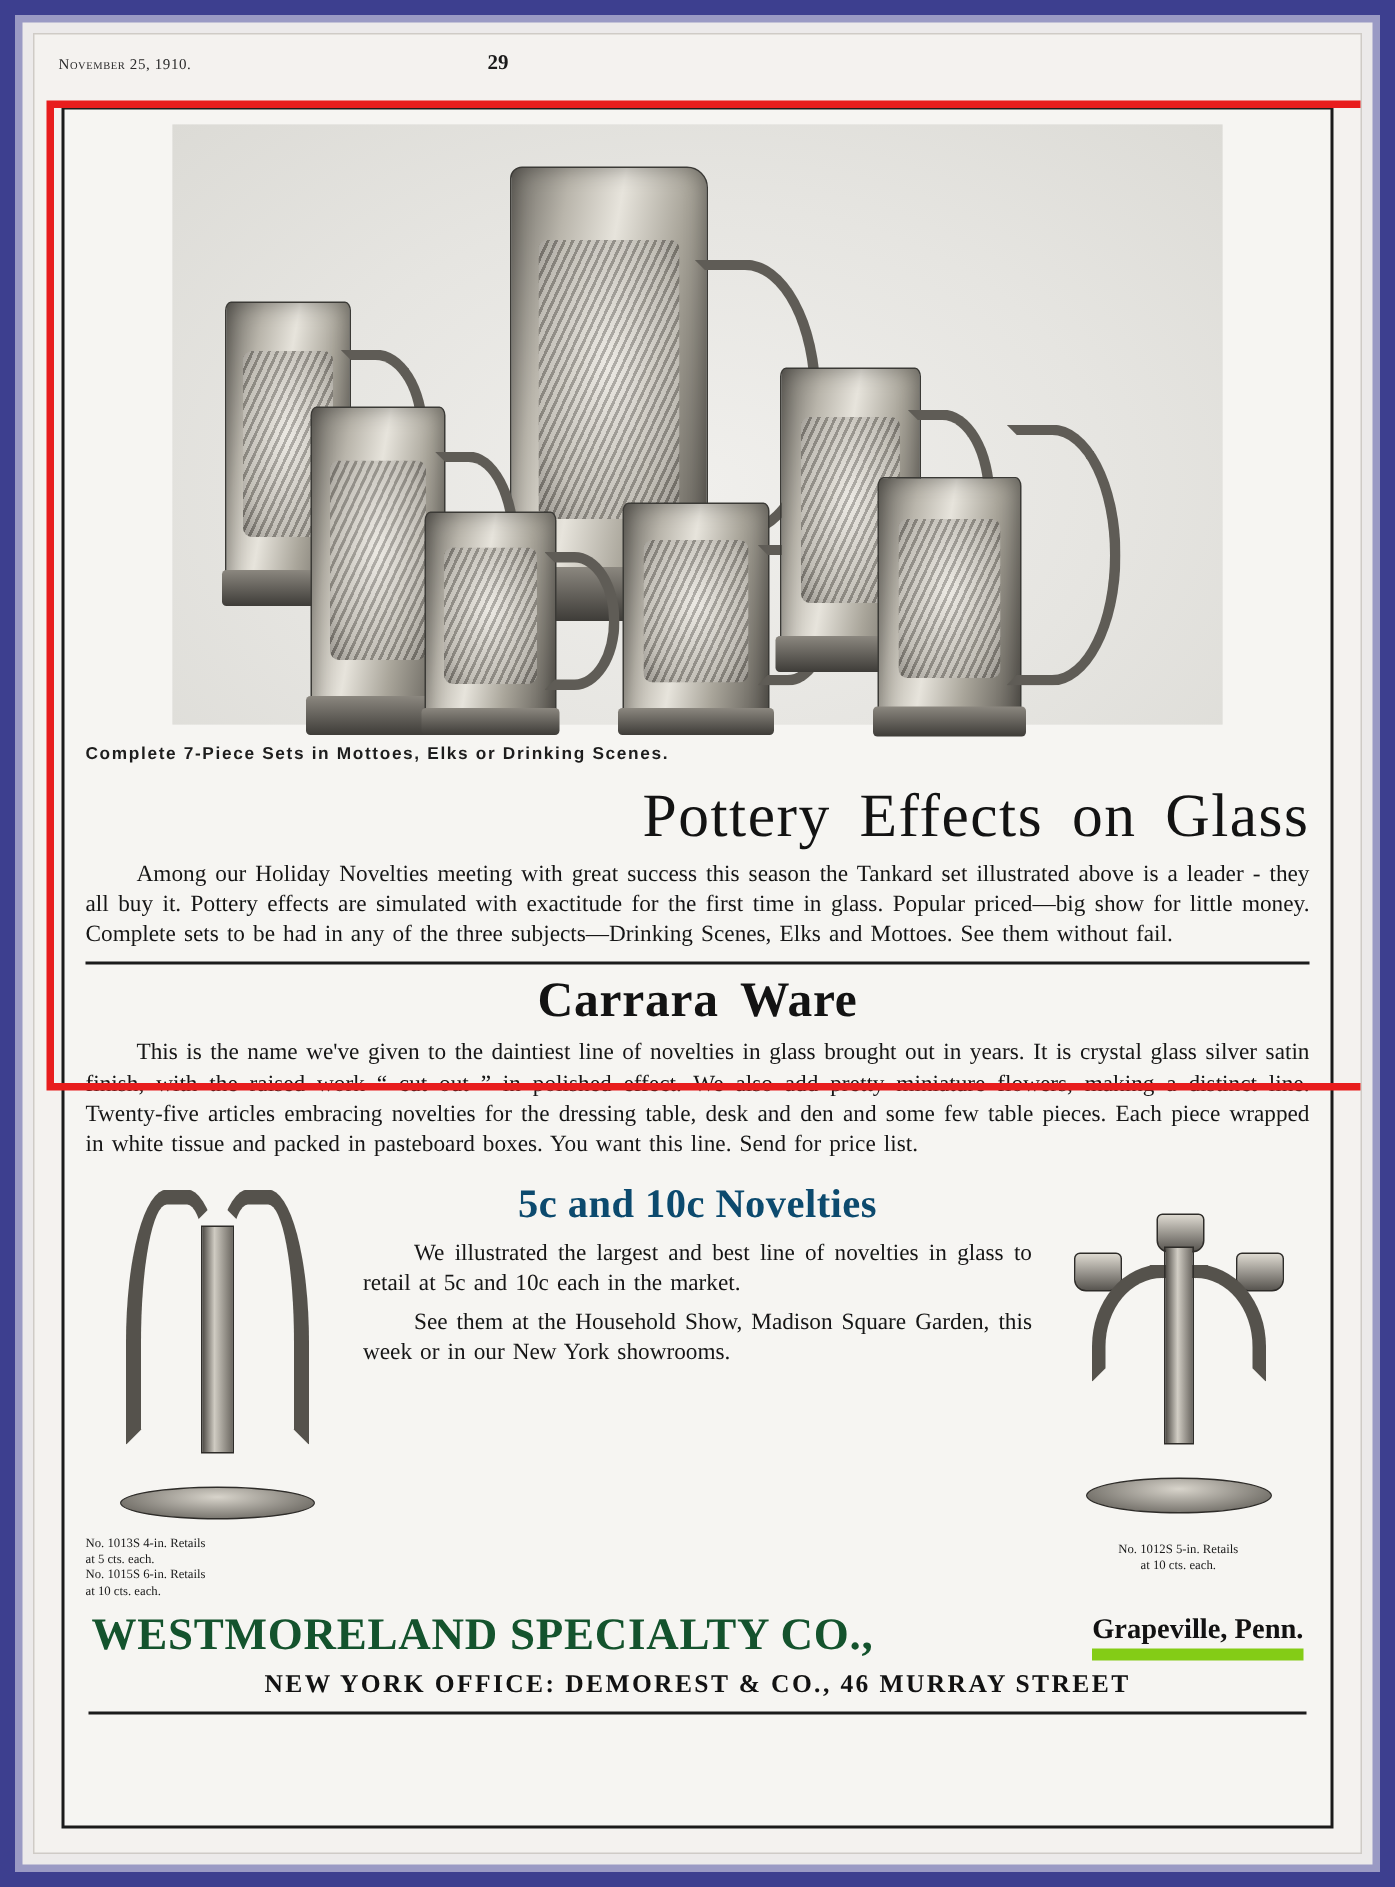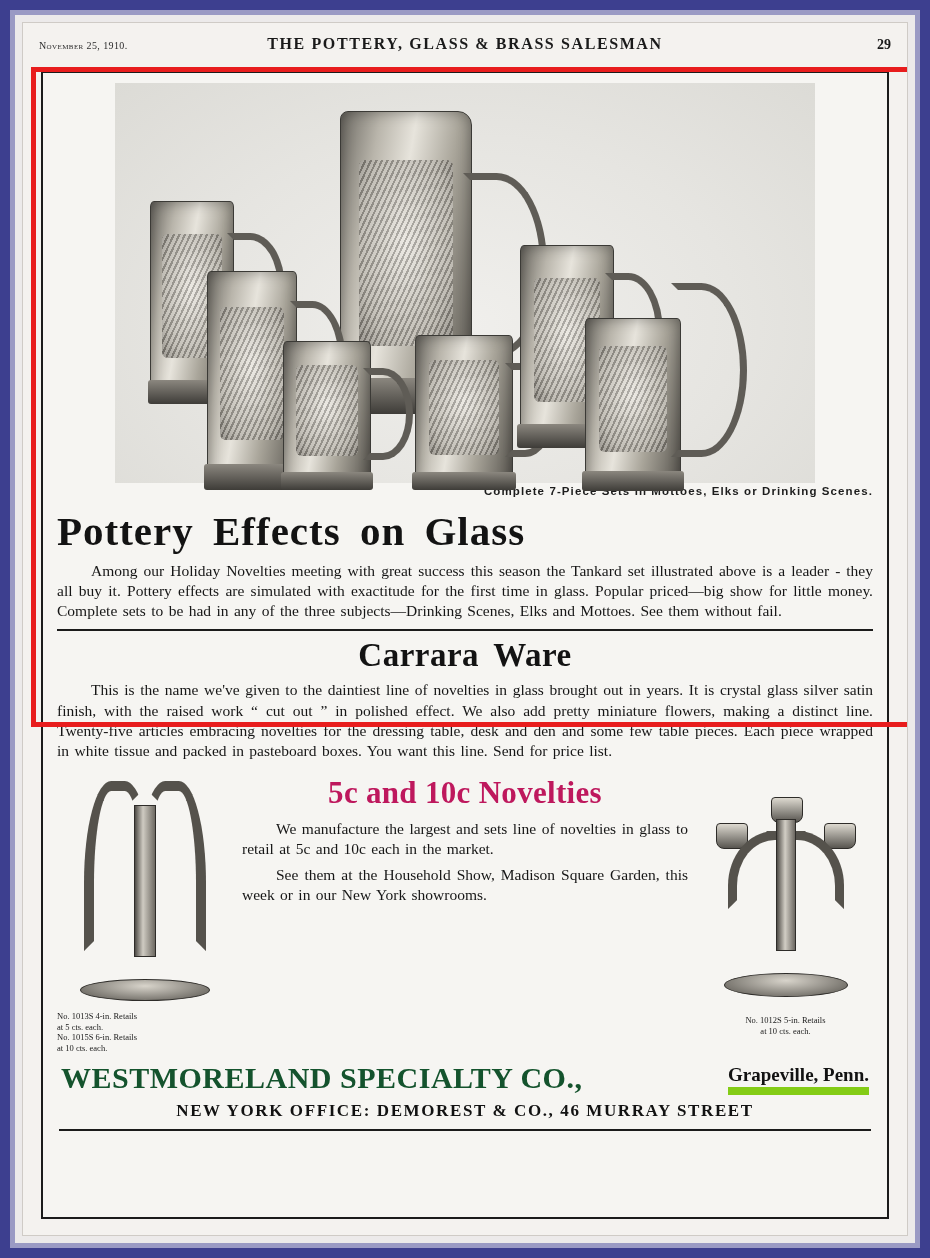--- a/index.html
+++ b/index.html
@@ -154,33 +154,33 @@
     border-radius: 3px;
   }
   .handle {
     position: absolute;
     border: 7px solid #5f5c56;
     border-left-color: transparent;
     border-radius: 0 60% 60% 0 / 0 50% 50% 0;
     background: transparent;
   }
   .caption {
-    text-align: right;
+    text-align: left;
     font-family: "Liberation Sans", sans-serif;
     font-size: 11.5px;
     font-weight: bold;
     letter-spacing: 1.1px;
     color: #1d1d1d;
-    margin-top: 2px;
+    margin-top: 14px;
   }
 
   .headline {
-    text-align: left;
-    font-family: "Liberation Serif", serif;
-    font-weight: bold;
+    text-align: right;
+    font-family: "Liberation Serif", serif;
+    font-weight: normal;
     font-size: 41px;
     letter-spacing: 1px;
     color: #131313;
     margin: 10px 0 6px 0;
     word-spacing: 8px;
   }
   .body-text {
     font-family: "Liberation Serif", serif;
     font-size: 15.5px;
     line-height: 1.30;
@@ -205,23 +205,23 @@
     font-weight: bold;
     font-size: 33px;
     letter-spacing: 0.5px;
     color: #131313;
     margin: 2px 0 6px 0;
     word-spacing: 6px;
   }
   .headline3 {
     font-family: "Liberation Serif", serif;
     font-weight: bold;
-    font-size: 31px;
+    font-size: 27px;
     letter-spacing: 0.3px;
-    color: #be185d;
+    color: #0c4a6e;
     margin: 4px 0 8px 0;
     text-align: center;
   }
 
   .mid-section {
     position: relative;
     display: flex;
     align-items: flex-start;
     margin-top: 10px;
     min-height: 240px;
@@ -382,21 +382,20 @@
 <body>
 
 <div class="page">
   <div class="scan-frame"></div>
   <div class="scan-frame-inner"></div>
 
   <div class="paper">
 
     <div class="running-head">
       <div class="rh-date">November 25, 1910.</div>
-      <div class="rh-title">THE POTTERY, GLASS &amp; BRASS SALESMAN</div>
       <div class="rh-page">29</div>
     </div>
 
     <div class="ad-box">
 
       <div class="photo">
         <div class="photo-canvas"></div>
 
         <div class="vessel" style="left:225px; top:28px; width:130px; height:300px; border-radius:8px 14px 6px 6px;">
           <div class="panel"></div>
@@ -462,21 +461,21 @@
             <div class="base"></div>
           </div>
           <div class="cut-caption" style="white-space:pre-line;">No. 1013S 4-in. Retails
 at 5 cts. each.
 No. 1015S 6-in. Retails
 at 10 cts. each.</div>
         </div>
 
         <div class="cut-middle">
           <div class="headline3">5c and 10c Novelties</div>
-          <p class="body-text indent">We manufacture the largest and sets line of novelties in glass to retail at 5c and 10c each in the market.</p>
+          <p class="body-text indent">We illustrated the largest and best line of novelties in glass to retail at 5c and 10c each in the market.</p>
           <p class="body-text indent">See them at the Household Show, Madison Square Garden, this week or in our New York showrooms.</p>
         </div>
 
         <div class="cut-right">
           <div class="cand">
             <div class="cup c1"></div>
             <div class="cup c2"></div>
             <div class="cup c3"></div>
             <div class="bowarm left"></div>
             <div class="bowarm right"></div>

